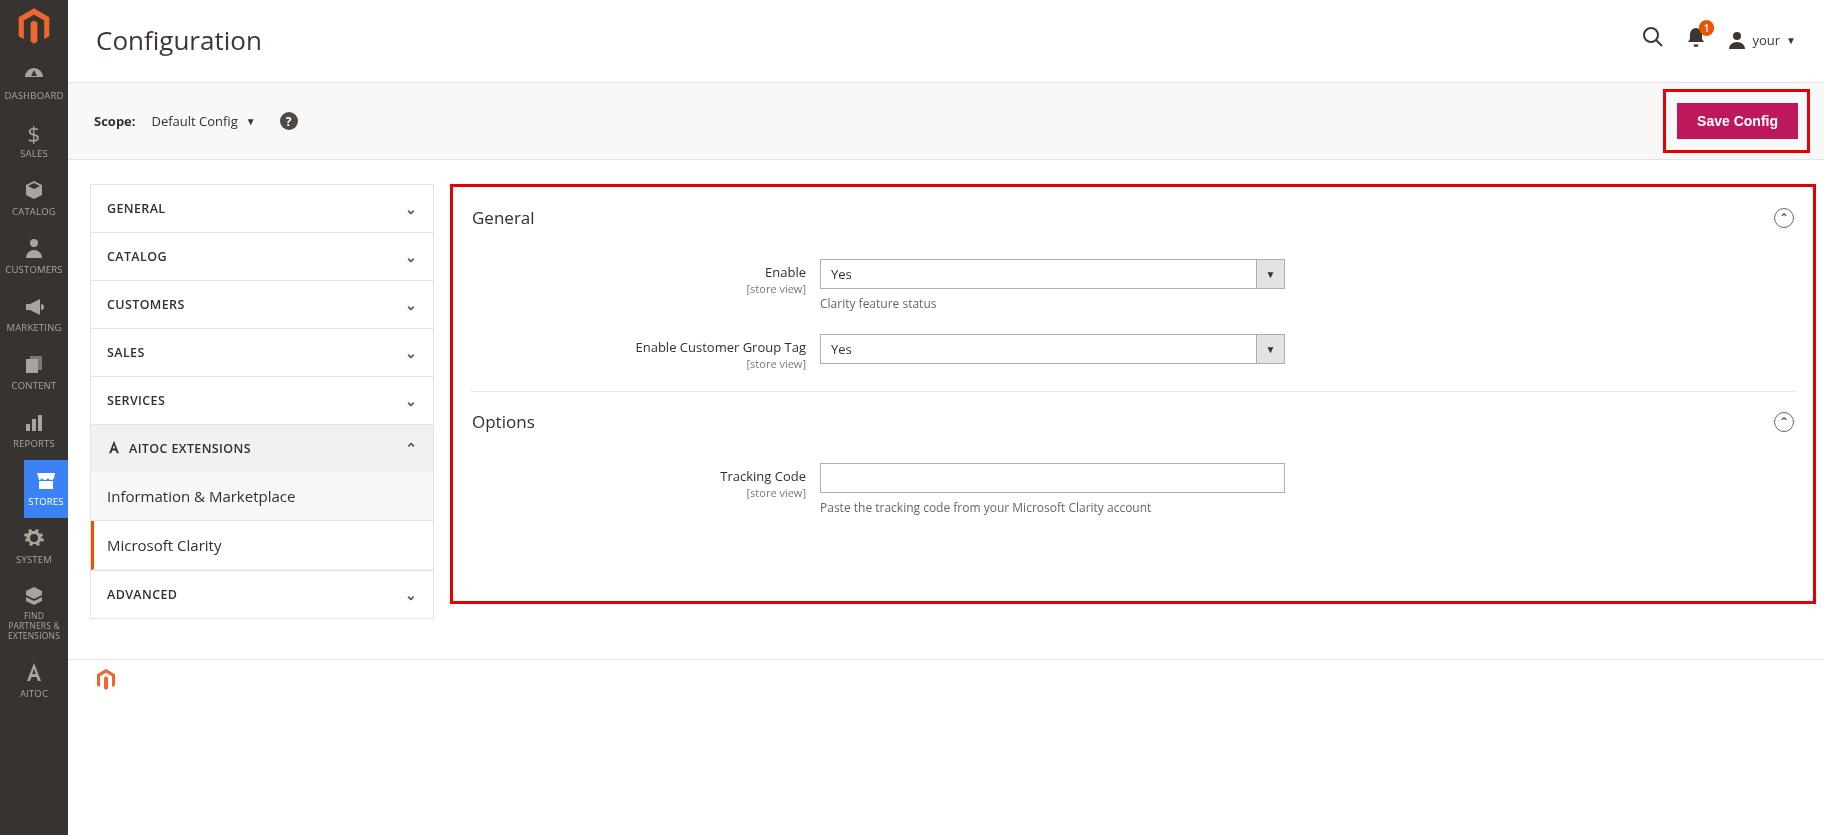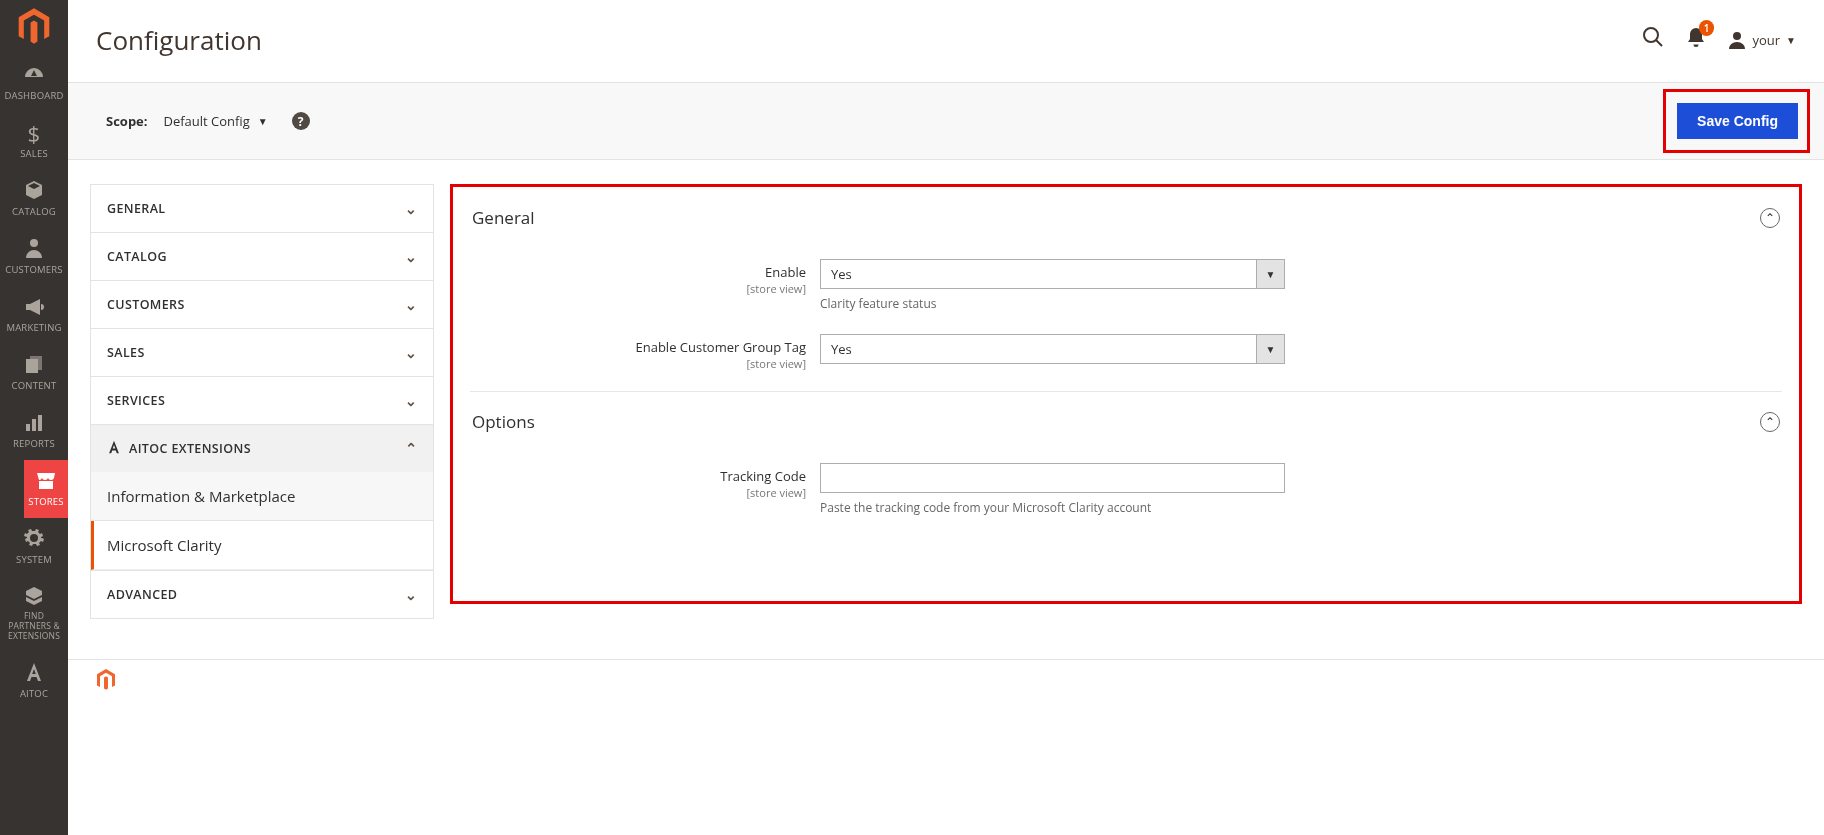--- a/index.html
+++ b/index.html
@@ -15,21 +15,21 @@
     height: 54px; display:flex; align-items:center; justify-content:center;
     background: #373330;
   }
   .logo-cell svg { width: 34px; height: 38px; }
   .nav-item {
     display:flex; flex-direction:column; align-items:center; justify-content:center;
     padding: 10px 2px; color:#aaa49c; cursor:pointer; text-align:center;
     font-size: 9.5px; letter-spacing:.02em;
   }
   .nav-item .ico { font-size: 22px; margin-bottom: 3px; line-height:1; }
-  .nav-item.active { background:#ef4444; color:#fff;margin-left:24px; }
+  .nav-item.active { background:#3b82f6; color:#fff;margin-left:24px; }
 
   
   .main { margin-left: 68px; }
   .page-header {
     display:flex; align-items:center; justify-content:space-between;
     padding: 22px 28px 24px 28px;
     border-bottom: none;
   }
   .page-title { font-size: 26px; font-weight: 400; color:#41362f; }
   .header-right { display:flex; align-items:center; gap:22px; }
@@ -39,41 +39,41 @@
     position:absolute; top:-6px; right:-8px; background:#eb5202; color:#fff;
     font-size:10px; padding:1px 5px; border-radius:10px; line-height:14px; font-weight:600;
   }
   .user { display:flex; align-items:center; gap:6px; cursor:pointer; color:#41362f; font-size:13px; }
   .user .caret { font-size:10px; }
 
   .scope-bar {
     background:#f8f8f8; border-top:1px solid #e3e3e3; border-bottom:1px solid #e3e3e3;
     padding: 20px 26px; display:flex; align-items:center; justify-content:space-between;
   }
-  .scope-left { display:flex; align-items:center; gap:16px;margin-left:12px; }
+  .scope-left { display:flex; align-items:center; gap:16px; }
   .scope-label { font-weight:700; font-size:13px; }
   .scope-select { display:flex; align-items:center; gap:8px; cursor:pointer; font-size:13px; }
   .scope-select .dd { font-size:10px; }
   .help-tip {
     width:18px; height:18px; border-radius:50%; background:#514943; color:#fff;
     display:flex; align-items:center; justify-content:center; font-size:12px; font-weight:700;
     margin-left:8px; cursor:pointer;
   }
   .save-wrap { position:relative; }
   .save-btn {
-    background:#1d4ed8; color:#fff; border:none; padding: 10px 20px;
+    background:#be185d; color:#fff; border:none; padding: 10px 20px;
     font-size:14px; cursor:pointer; font-weight:600;
   }
   .save-highlight {
     position:absolute; left:-14px; top:-14px; right:-12px; bottom:-14px;
     border:3px solid #e40000; pointer-events:none;
   }
 
   
-  .content-wrap { display:flex; padding: 24px 22px 40px 22px; gap:16px; align-items:flex-start;}
+  .content-wrap { display:flex; padding: 24px 8px 40px 22px; gap:16px; align-items:flex-start;}
   .config-nav {
     width: 344px; border:1px solid #e3e3e3; background:#fff;
   }
   .config-nav .section {
     border-bottom:1px solid #e3e3e3;
   }
   .section-header {
     display:flex; align-items:center; justify-content:space-between;
     padding: 14px 16px; cursor:pointer;
     font-weight:600; font-size:12.5px; color:#303030;

